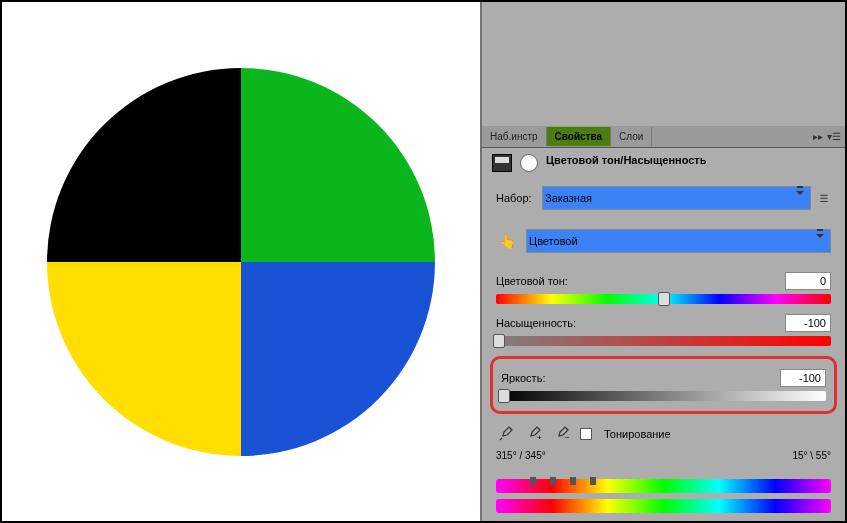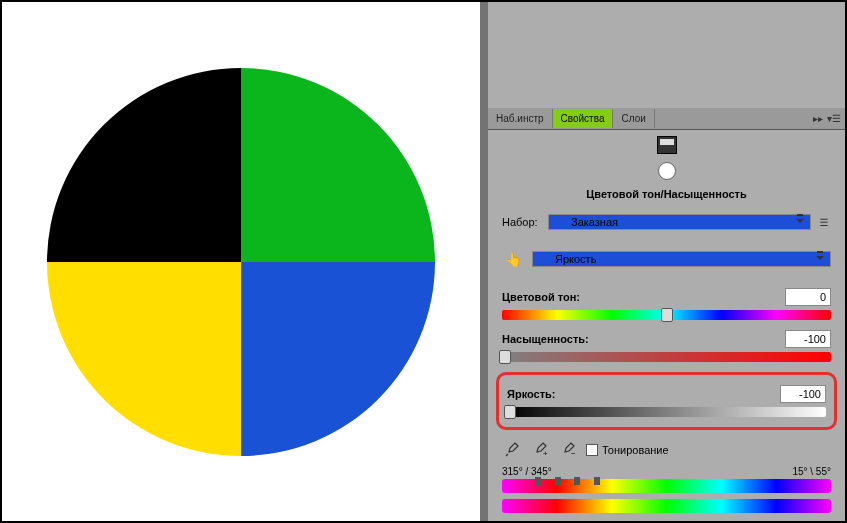--- a/index.html
+++ b/index.html
@@ -5,54 +5,54 @@
 * { box-sizing: border-box; margin: 0; padding: 0; }
 body { font-family: Tahoma, Arial, sans-serif; font-size: 11px; background: #000; width: 847px; height: 523px; overflow: hidden; }
 .app { display: flex; height: 523px; border: 2px solid #000; }
 .canvas-area { width: 478px; height: 519px; background: #fff; display: flex; align-items: center; justify-content: center; }
 .circle { width: 388px; height: 388px; border-radius: 50%; position: relative; overflow: hidden; }
 .q { position: absolute; width: 50%; height: 50%; }
 .q1 { top: 0; left: 0; background: #000; }
 .q2 { top: 0; right: 0; background: #0ab61b; }
 .q3 { bottom: 0; left: 0; background: #ffde00; }
 .q4 { bottom: 0; right: 0; background: #1a52d6; }
-.side-wrap { flex: 1; display: flex; flex-direction: column; background: #adadad; border-left: 8px solid #737373; }
+.side-wrap { flex: 1; display: flex; flex-direction: column; background: #adadad; border-left: 2px solid #737373; }
 .gray-space { height: 176px; background: #adadad; }
 .panel { background: #adadad; }
 .tabs { display: flex; align-items: center; height: 22px; border-bottom: 1px solid #555; background: #9a9a9a; }
 .tab { padding: 4px 8px; font-size: 10px; color: #222; background: #9a9a9a; border-right: 1px solid #777; cursor: pointer; }
-.tab.active { background: #84cc16; color: #000; }
+.tab.active { background: #4d7c0f; color: #000; font-weight: bold; }
 .tab-icons { margin-left: auto; display: flex; gap: 2px; padding-right: 4px; }
 .tab-icon { width: 14px; height: 14px; display: flex; align-items: center; justify-content: center; cursor: pointer; font-size: 10px; color: #333; }
-.panel-header { display: flex; align-items: center; padding: 6px 10px; gap: 8px; flex-direction: column; }
+.panel-header { display: flex; align-items: flex-start; padding: 6px 10px; gap: 8px; }
 .hsl-icon { width: 20px; height: 18px; background: #333; border: 1px solid #000; position: relative; }
 .hsl-icon::after { content: ''; position: absolute; top: 2px; left: 2px; right: 2px; height: 6px; background: #ddd; }
 .mask-icon { width: 18px; height: 18px; border: 1px solid #666; background: #fff; border-radius: 50%; }
 .panel-title { font-weight: bold; font-size: 11px; }
 .panel-body { padding: 8px 14px; }
 .row { display: flex; align-items: center; margin-bottom: 19px; gap: 6px; }
 .row-label { min-width: 40px; font-size: 11px; }
-.dropdown { flex: 1; height: 16px; background: #1d4ed8; border: 1px solid #888; display: flex; align-items: center; padding: 0 22px; font-size: 11px; position: relative; cursor: pointer; }
+.dropdown { flex: 1; height: 24px; background: #3b82f6; border: 1px solid #888; display: flex; align-items: center; padding: 0 2px; font-size: 11px; position: relative; cursor: pointer; }
 .dropdown::after { content: ''; position: absolute; right: 6px; top: 4px; width: 0; height: 0; border-left: 4px solid transparent; border-right: 4px solid transparent; border-top: 4px solid #333; box-shadow: 0 -6px 0 -1px #333; }
 .hand-icon { width: 24px; height: 20px; display: flex; align-items: center; justify-content: center; font-size: 14px; cursor: pointer; }
 .slider-group { margin-bottom: 10px; }
 .slider-header { display: flex; justify-content: space-between; align-items: center; margin-bottom: 4px; }
-.slider-label { font-size: 11px; font-weight: bold; }
+.slider-label { font-size: 11px; }
 .slider-value { width: 46px; height: 18px; background: #fff; border: 1px solid #888; text-align: right; padding: 1px 4px; font-size: 11px; }
 .slider-track { height: 10px; background: #888; position: relative; border-radius: 2px; }
 .hue-gradient { background: linear-gradient(to right, #f00, #ff0, #0f0, #0ff, #00f, #f0f, #f00); }
 .red-gradient { background: linear-gradient(to right, #808080, #f00); }
 .black-gradient { background: linear-gradient(to right, #000, #fff); }
 .slider-thumb { position: absolute; top: -2px; width: 12px; height: 14px; background: #ddd; border: 1px solid #555; border-radius: 2px; transform: translateX(-50%); cursor: pointer; }
 .highlight-box { border: 3px solid #e03030; border-radius: 10px; padding: 10px 8px; margin: 4px -6px 10px -6px; }
 .eyedroppers { display: flex; align-items: center; gap: 8px; margin-bottom: 6px; }
 .eyedrop { width: 20px; height: 20px; display: flex; align-items: center; justify-content: center; cursor: pointer; font-size: 14px; }
-.checkbox-wrap { display: flex; align-items: center; gap: 4px; cursor: pointer; }
+.checkbox-wrap { display: flex; align-items: center; gap: 12px; cursor: pointer; }
 .checkbox { width: 12px; height: 12px; border: 1px solid #555; background: #fff; }
-.range-labels { display: flex; justify-content: space-between; font-size: 10px; margin-bottom: 2px; }
+.range-labels { display: flex; justify-content: space-between; font-size: 10px; margin-bottom: 18px; }
 .spectrum { height: 14px; background: linear-gradient(to right, #f0f, #f00, #ff0, #0f0, #0ff, #00f, #f0f); border-radius: 3px; position: relative; }
 .spectrum2 { margin-top: 6px; }
 .range-marker { position: absolute; width: 6px; height: 8px; background: #555; top: -2px; cursor: pointer; }
 </style>
 </head>
 <body>
 
 <div class="app">
   <div class="canvas-area">
     <div class="circle">
@@ -84,21 +84,21 @@
 
       <div class="panel-body">
         <div class="row">
           <div class="row-label">Набор:</div>
           <div class="dropdown">Заказная</div>
           <div class="tab-icon">☰</div>
         </div>
 
         <div class="row">
           <div class="hand-icon">👆</div>
-          <div class="dropdown">Яркость</div>
+          <div class="dropdown">Цветовой</div>
         </div>
 
         <div class="slider-group">
           <div class="slider-header">
             <div class="slider-label">Цветовой тон:</div>
             <input class="slider-value" value="0" style="">
           </div>
           <div class="slider-track hue-gradient">
             <div class="slider-thumb" style="left:50%"></div>
           </div>

